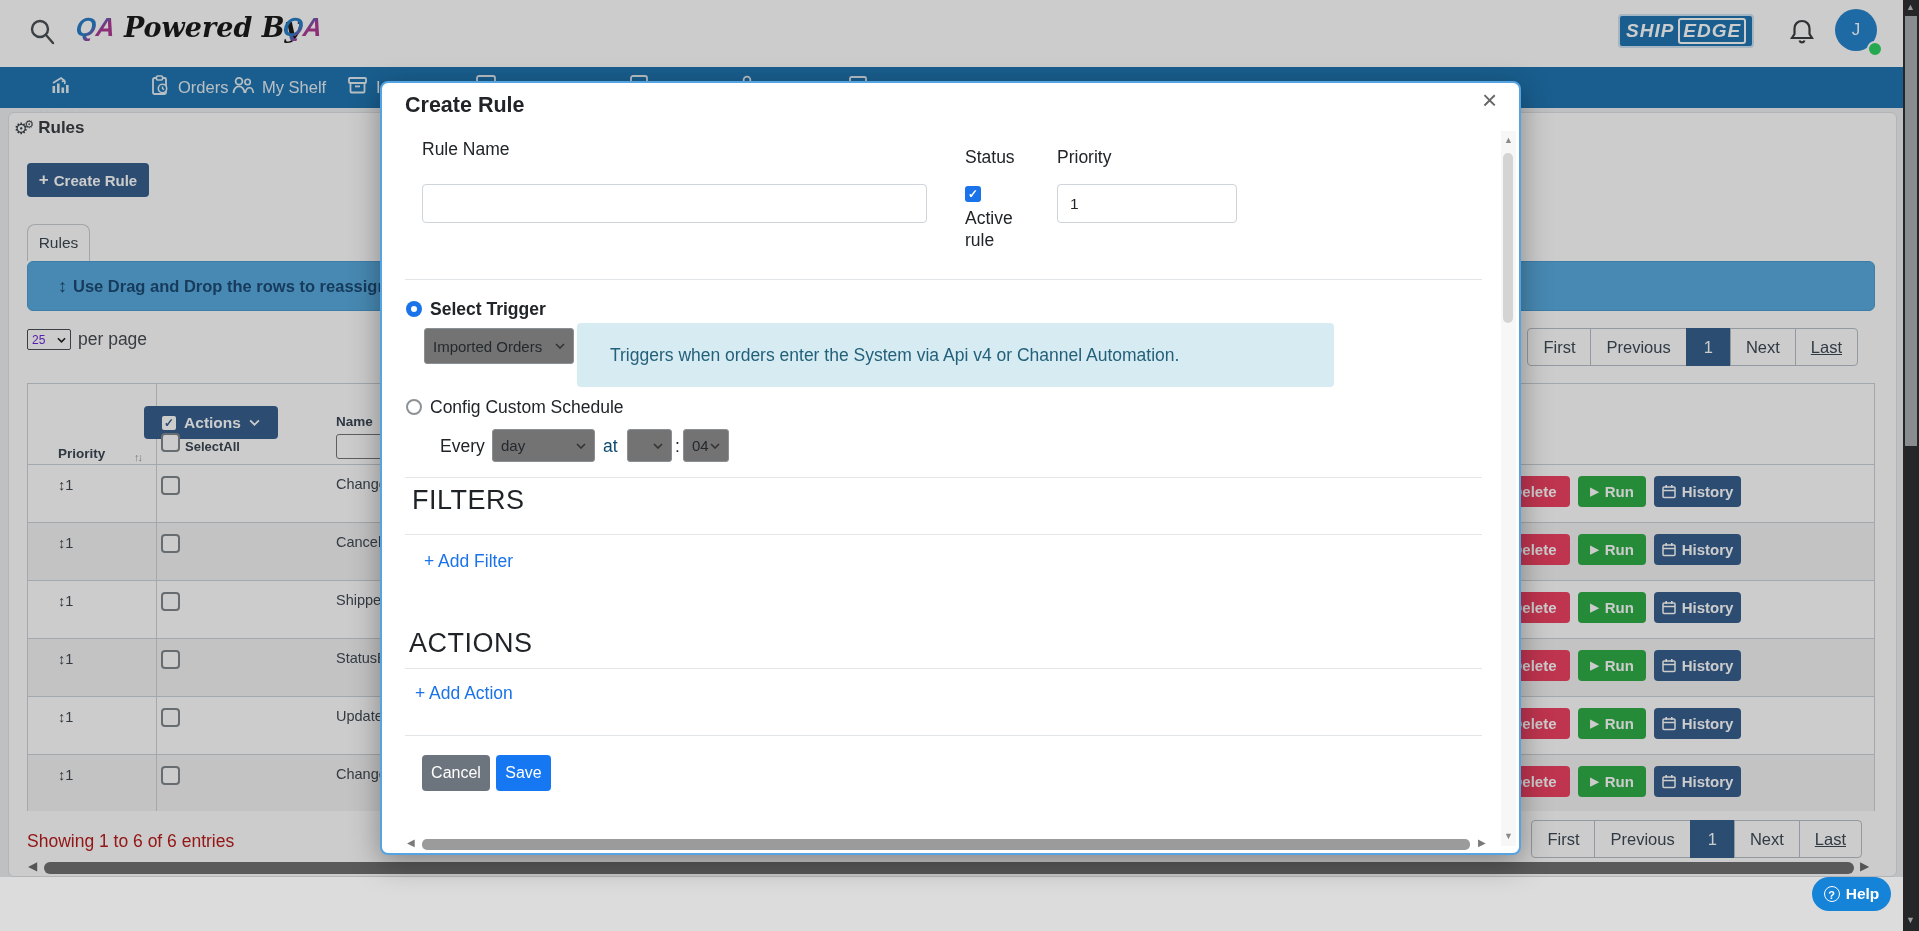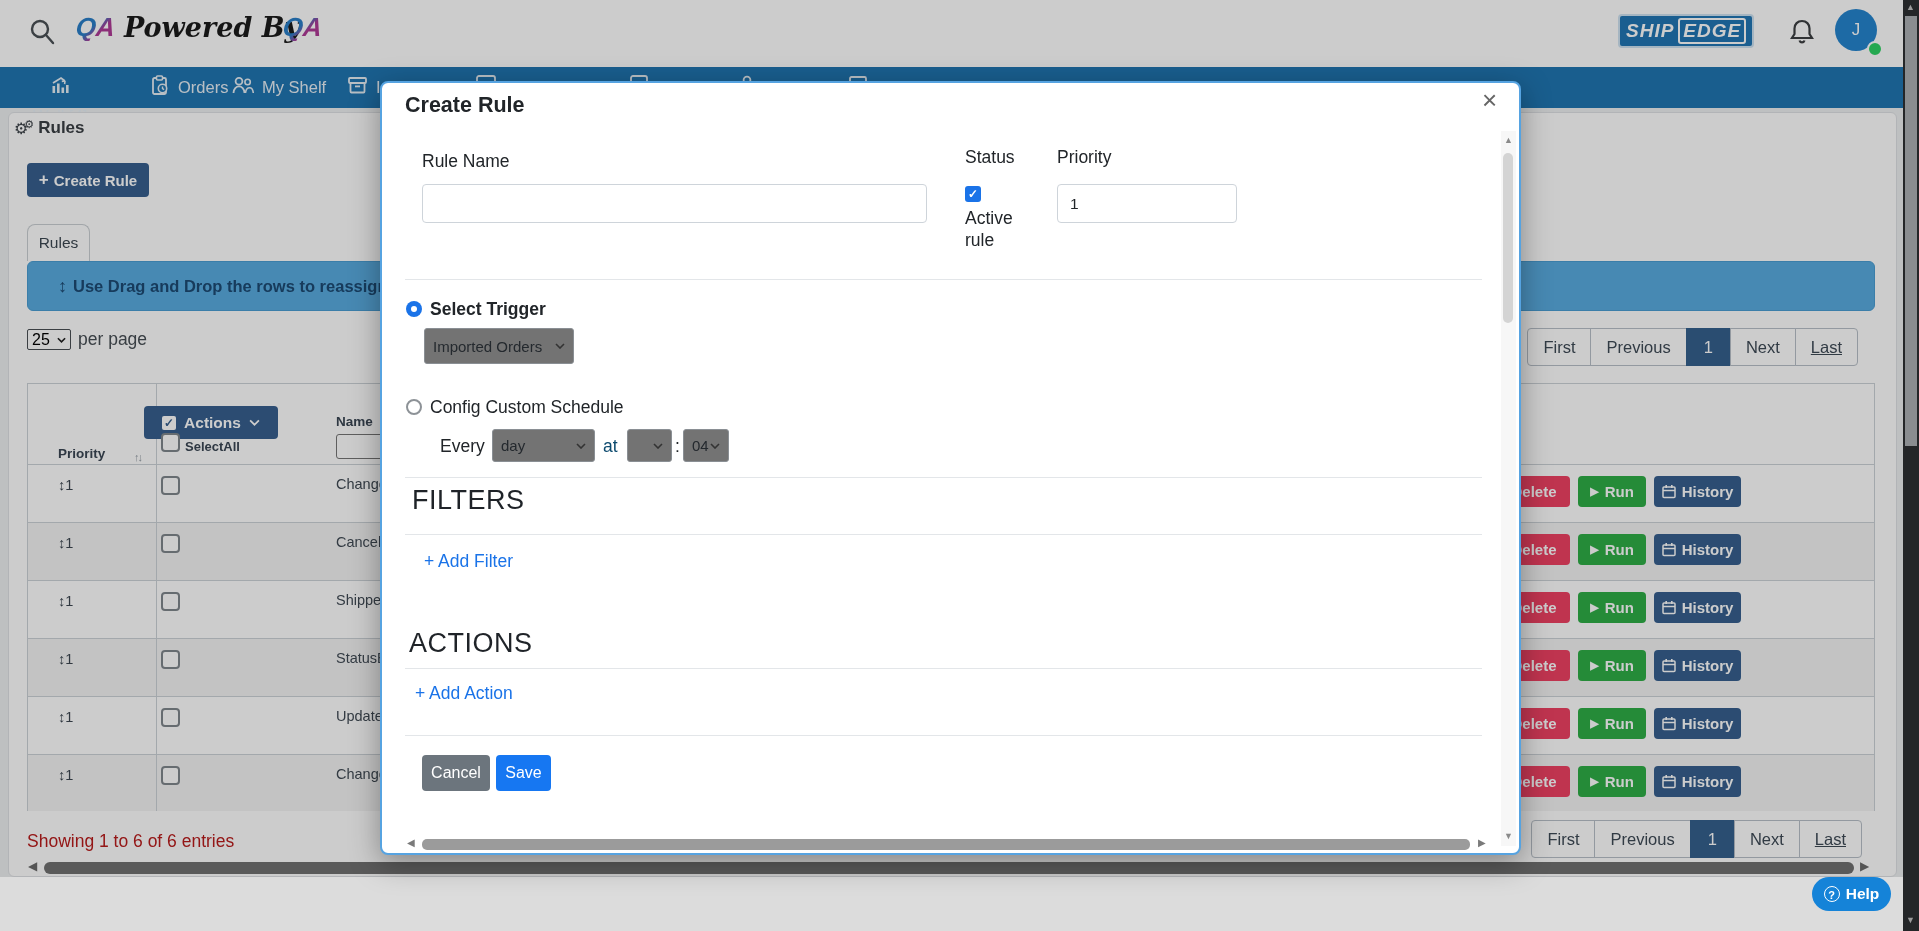--- a/index.html
+++ b/index.html
@@ -130,21 +130,21 @@
   <div class="a" style="left:27px;top:224px;width:63px;height:37px;background:#fff;border:1px solid #cbd0d4;border-bottom:none;border-radius:8px 8px 0 0;display:flex;align-items:center;justify-content:center;font-size:15.5px;color:#3d4852;box-sizing:border-box;">
     <span>Rules</span>
   </div>
 
   <div class="a" style="left:27px;top:261px;width:1848px;height:50px;background:#59ace0;border:1px solid #4a9ed4;border-radius:6px;display:flex;align-items:center;padding-left:30px;box-sizing:border-box;gap:6px;">
     <span style="color:#1d4a73;font-weight:700;font-size:18px;">↕</span>
     <span style="color:#1d4a73;font-weight:700;font-size:16.5px;white-space:nowrap;overflow:hidden;">Use Drag and Drop the rows to reassign priorities</span>
   </div>
 
   <div class="a" style="left:27px;top:329px;width:44px;height:21px;border:1.5px solid #4a4f54;border-radius:2px;background:#fff;display:flex;align-items:center;justify-content:space-between;padding:0 4px;box-sizing:border-box;">
-    <span style="font-size:16px;color:#000000;">25</span>
+    <span style="font-size:12px;color:#6d28d9;">25</span>
     <svg width="9" height="6" viewBox="0 0 10 6">
         <path d="M1 1 L5 5 L9 1" fill="none" stroke="#222" stroke-width="1.8"></path>
       </svg>
   </div>
   <span class="a" style="left:78px;top:329px;font-size:17.5px;color:#474e54;">per page</span>
 
   <div class="a pg" style="top:328px;right:61px;">
     <div class="pbtn">
         <span>First</span>
       </div>
@@ -358,21 +358,21 @@
     <span class="a" style="left:3px;top:2px;color:#9c9c9c;font-size:9px;">▲</span>
     <div class="a" style="left:2px;top:16px;width:12px;height:430px;background:#8a8d90;"></div>
     <span class="a" style="left:3px;top:915px;color:#9c9c9c;font-size:9px;">▼</span>
   </div>
 
   <div class="a" style="left:380px;top:81px;width:1141px;height:774px;background:#fff;border:2px solid #56a3e1;border-radius:8px;box-sizing:border-box;box-shadow:0 8px 30px rgba(0,0,0,0.35);z-index:100;">
 
     <span class="a" style="left:23px;top:10px;font-size:21.5px;font-weight:700;color:#212529;">Create Rule</span>
     <span class="a" style="left:1100px;top:2px;font-size:26px;color:#666;cursor:pointer;">×</span>
 
-    <span class="a" style="left:40px;top:68px;font-size:17.5px;color:#212529;">Rule Name</span>
+    <span class="a" style="left:40px;top:56px;font-size:17.5px;color:#212529;">Rule Name</span>
     <input class="a" style="left: 40px; top: 101px; width: 505px; height: 39px; border: 1px solid rgb(206, 212, 218); border-radius: 4px; box-sizing: border-box; font-size: 15.5px; padding: 0px 12px;">
 
     <span class="a" style="left:583px;top:64px;font-size:17.5px;color:#212529;">Status</span>
     <span class="a" style="left:583px;top:103px;width:16px;height:16px;background:#1a73e8;border-radius:3px;color:#fff;font-size:12px;line-height:16px;text-align:center;font-weight:700;">✓</span>
     <span class="a" style="left:583px;top:124px;width:62px;font-size:17.5px;color:#212529;line-height:22px;">Active rule</span>
 
     <span class="a" style="left:675px;top:64px;font-size:17.5px;color:#212529;">Priority</span>
     <input class="a" style="left: 675px; top: 101px; width: 180px; height: 39px; border: 1px solid rgb(206, 212, 218); border-radius: 4px; box-sizing: border-box; font-size: 15.5px; padding: 0px 12px; color: rgb(33, 37, 41);" value="1">
 
     <div class="a hr" style="left:23px;top:196px;width:1077px;"></div>
@@ -382,20 +382,23 @@
     </span>
     <span class="a" style="left:48px;top:216px;font-size:17.5px;font-weight:700;color:#212529;">Select Trigger</span>
 
     <div class="a sel" style="left:42px;top:245px;width:150px;height:36px;">
       <span>Imported Orders</span>
       <svg width="10" height="6" viewBox="0 0 10 6">
           <path d="M1 1 L5 5 L9 1" fill="none" stroke="#333" stroke-width="1.6"></path>
         </svg>
     </div>
 
+    <div class="a" style="left:195px;top:240px;width:757px;height:64px;background:#d7ebf2;border-radius:4px;display:flex;align-items:center;padding-left:33px;box-sizing:border-box;">
+      <span style="font-size:17.5px;color:#23617a;">Triggers when orders enter the System via Api v4 or Channel Automation.</span>
+    </div>
 
     <span class="a" style="left:24px;top:316px;width:16px;height:16px;border-radius:50%;border:2px solid #8d9297;background:#fff;box-sizing:border-box;"></span>
     <span class="a" style="left:48px;top:314px;font-size:17.5px;color:#212529;">Config Custom Schedule</span>
 
     <span class="a" style="left:58px;top:353px;font-size:17.5px;color:#212529;">Every</span>
     <div class="a sel" style="left:110px;top:346px;width:103px;height:33px;">
       <span>day</span>
       <svg width="10" height="6" viewBox="0 0 10 6">
           <path d="M1 1 L5 5 L9 1" fill="none" stroke="#333" stroke-width="1.6"></path>
         </svg>

